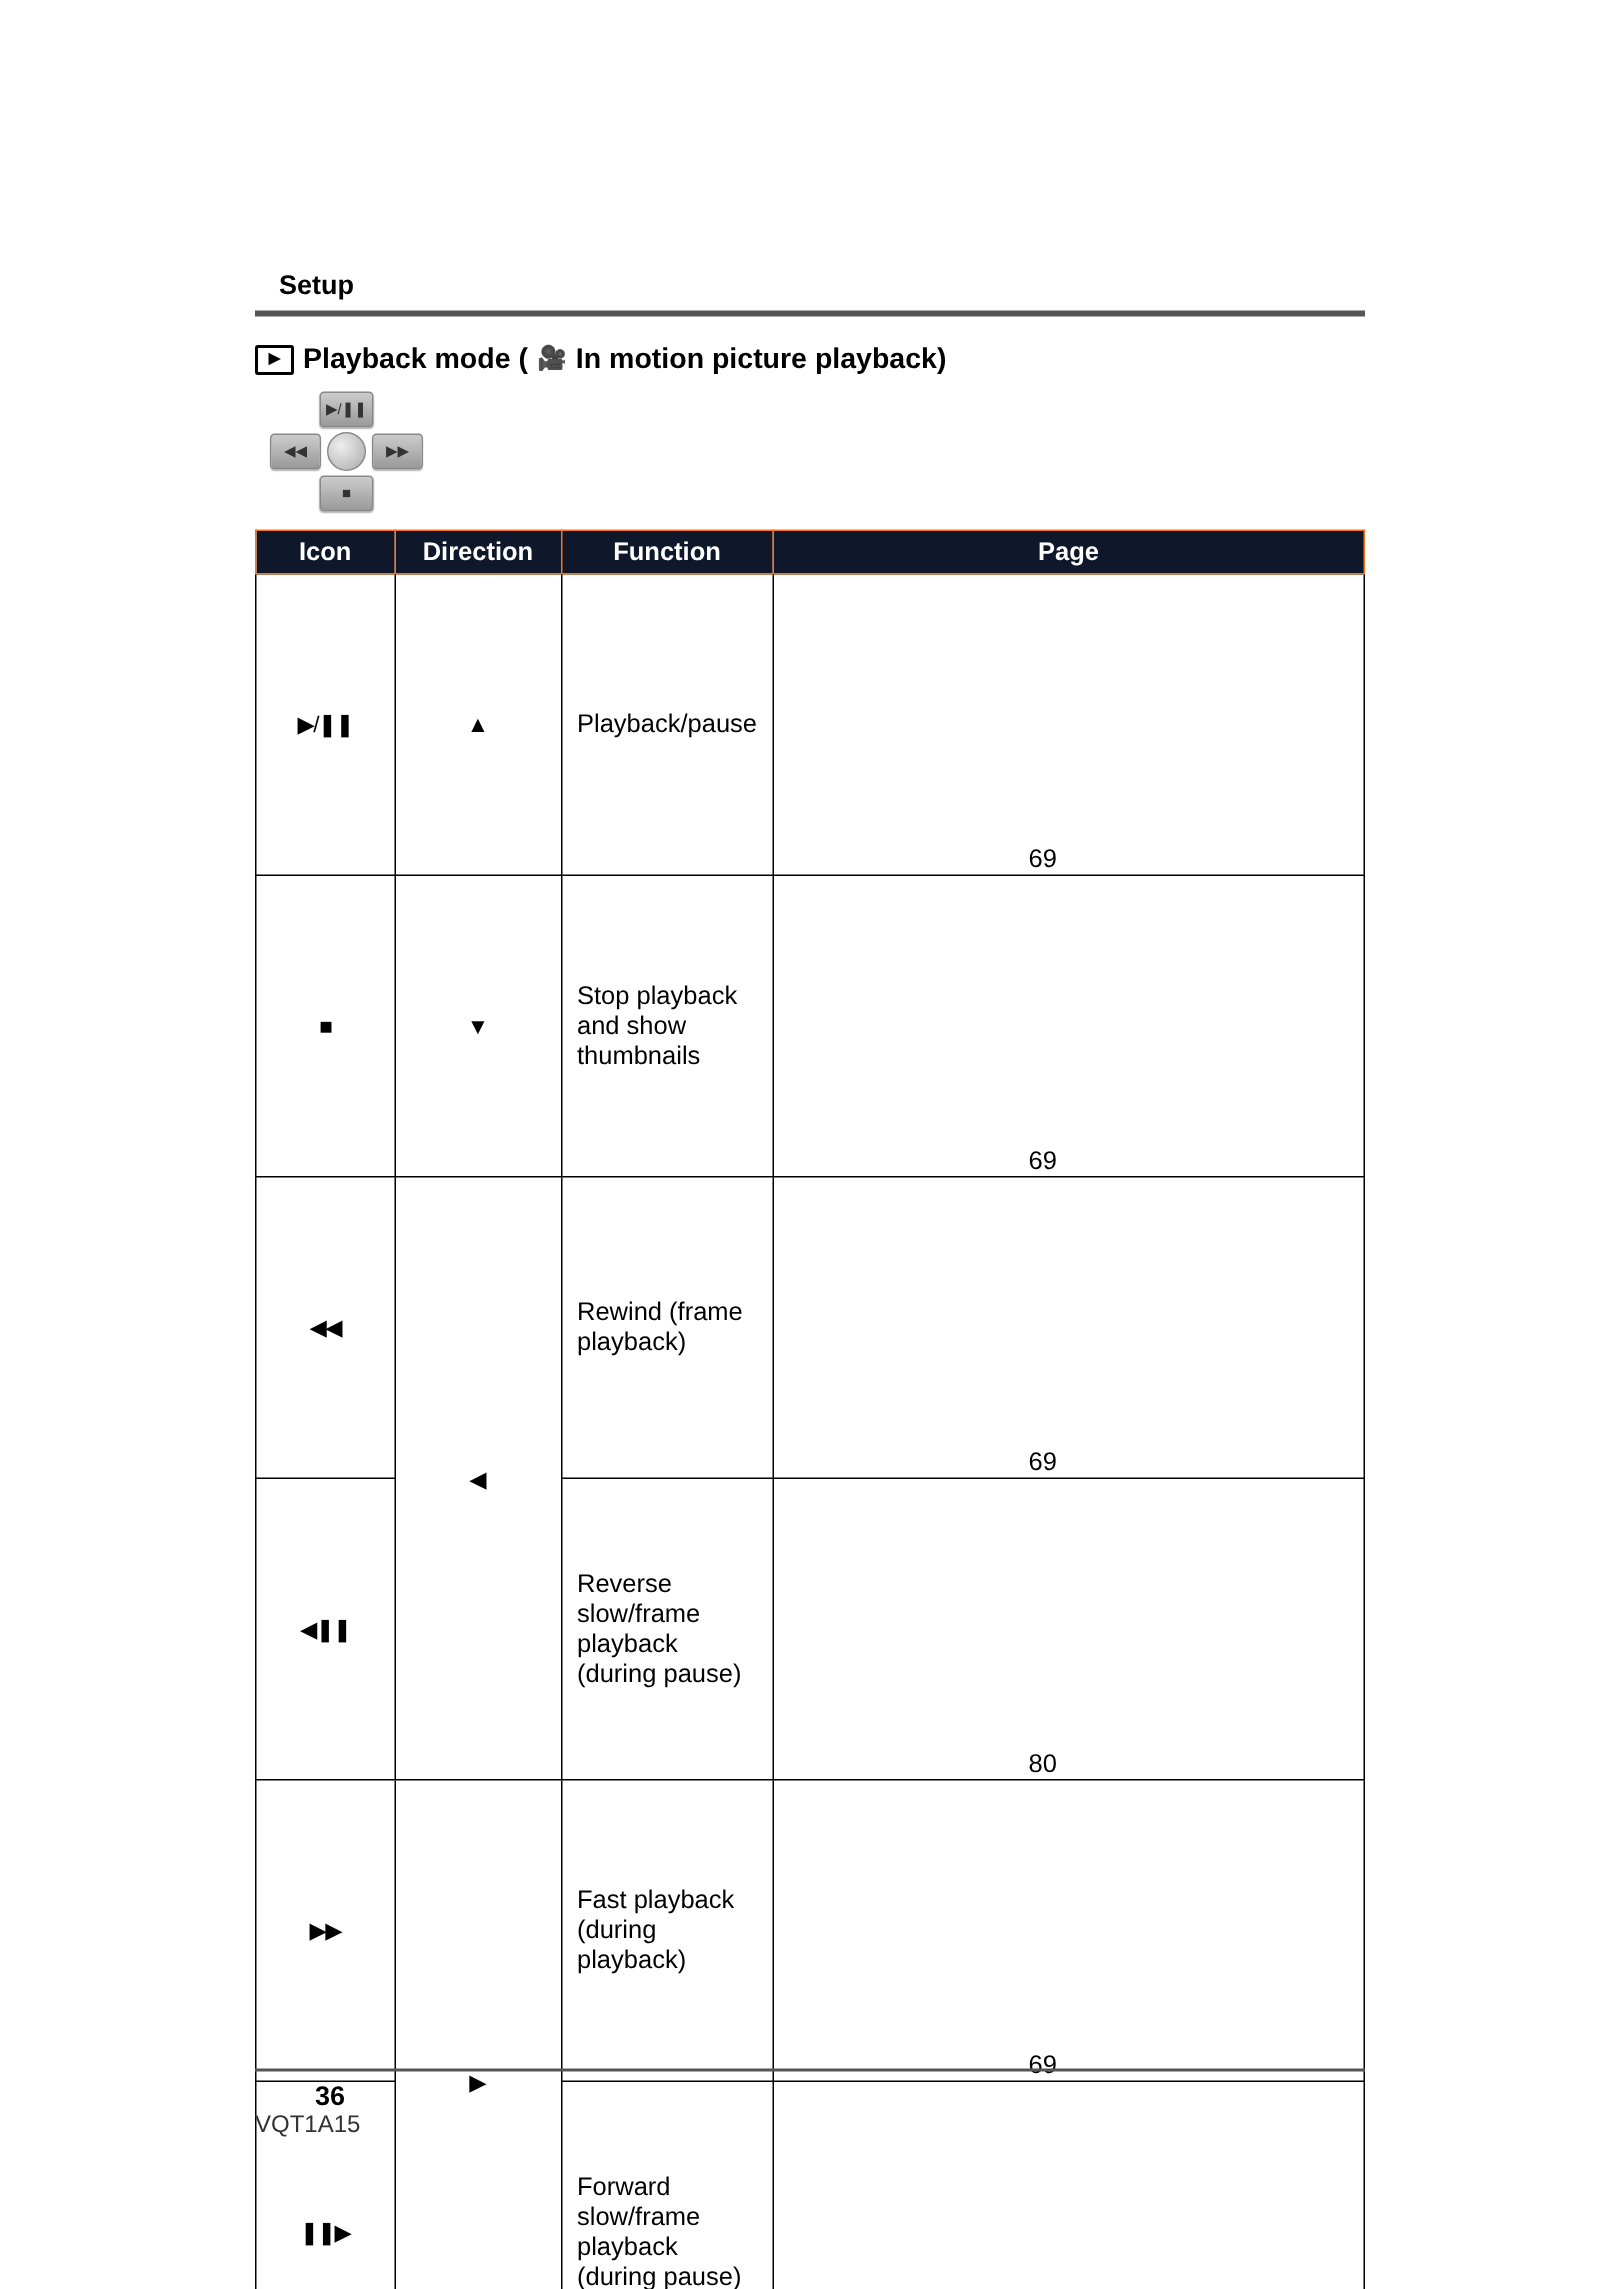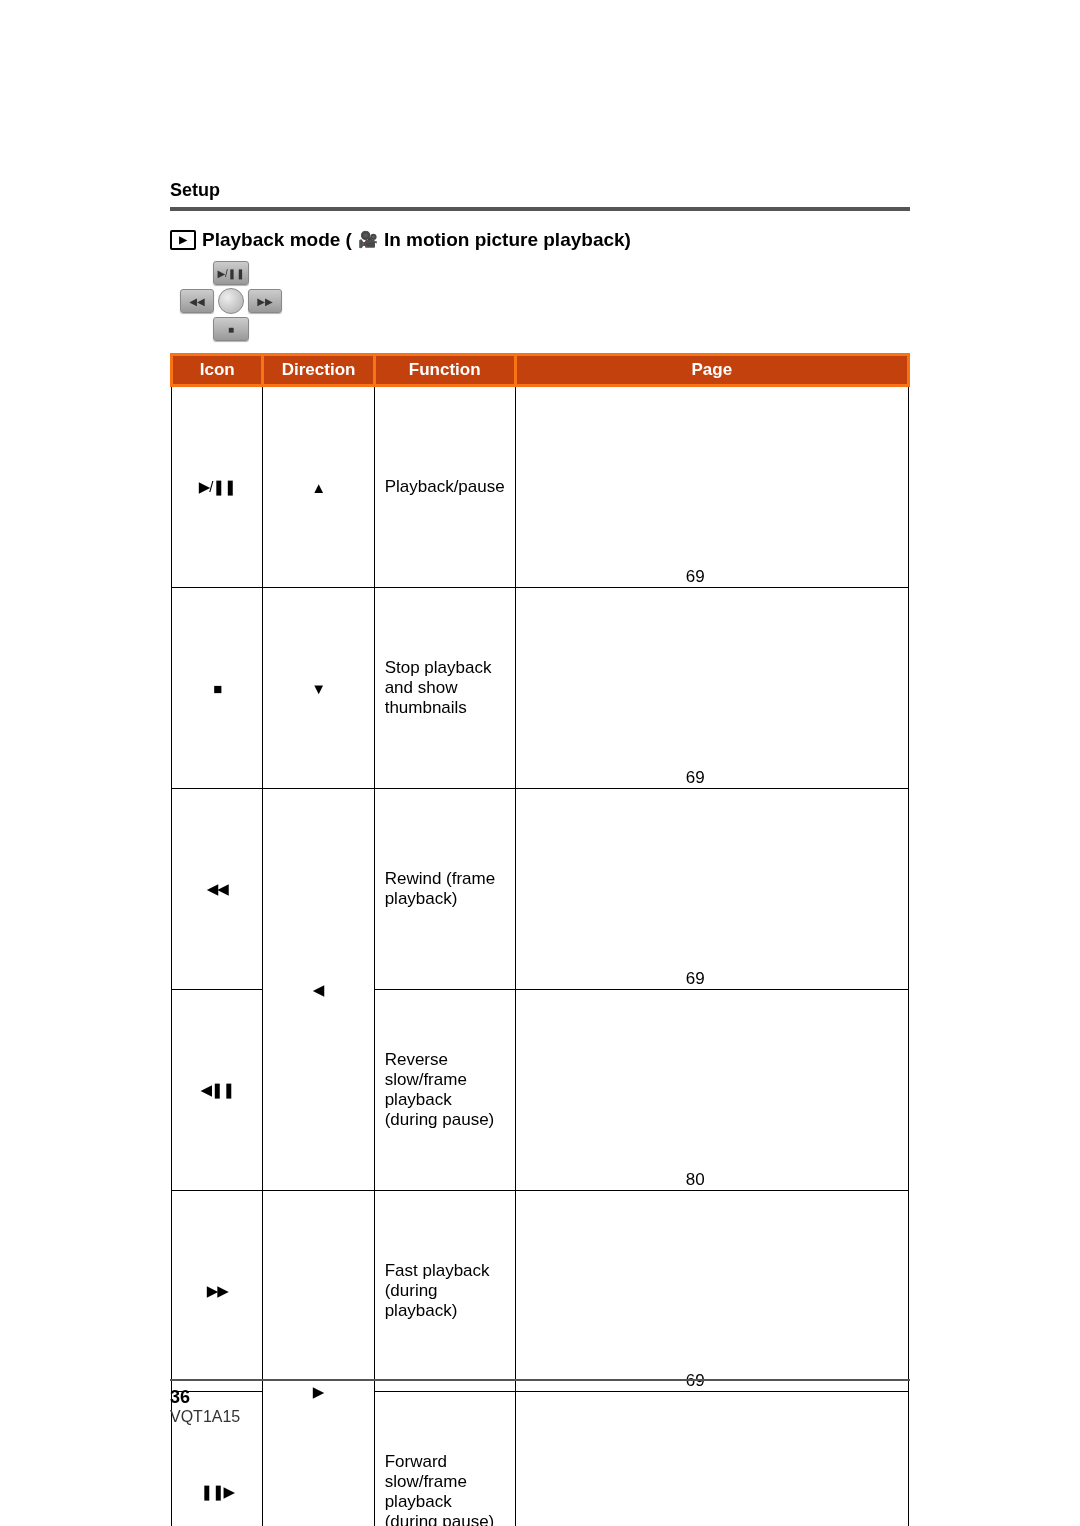--- a/index.html
+++ b/index.html
@@ -13,20 +13,21 @@
     position: relative;
     box-sizing: border-box;
   }
   .page {
     padding: 180px 170px 0 170px;
   }
   .section-header {
     font-weight: bold;
     font-size: 18px;
     margin-bottom: 6px;
+    margin-left: 16px;
   }
   .thick-rule {
     border: none;
     border-top: 4px solid #555;
     margin: 0 0 18px 0;
   }
   .mode-title {
     font-weight: bold;
     font-size: 19px;
     display: flex;
@@ -80,25 +81,25 @@
     border: 1px solid #888;
     border-radius: 50%;
   }
   table {
     border-collapse: collapse;
     width: 100%;
     font-size: 17px;
     margin-bottom: 22px;
   }
   th {
-    background: #c2410c;
+    background: #0f172a;
     color: #fff;
     font-weight: bold;
     padding: 4px 8px;
-    border: 3px solid #f97316;
+    border: 1px solid #f97316;
     text-align: center;
   }
   th.func { text-align: center; }
   td {
     border: 1px solid #000;
     padding: 4px 10px;
     vertical-align: middle;
   }
   td.icon { text-align: center; width: 90px; font-size: 15px; letter-spacing: -1px;}
   td.dir  { text-align: center; width: 100px; font-size: 15px;}
@@ -111,20 +112,21 @@
   }
   .foot-rule {
     border: none;
     border-top: 2px solid #555;
     width: 740px;
     margin: 0 0 6px 0;
   }
   .page-num {
     font-weight: bold;
     font-size: 18px;
+    padding-left: 40px;
   }
   .doc-id {
     font-size: 16px;
     color: #333;
   }
 </style>
 </head>
 <body>
 
 <div class="page">

